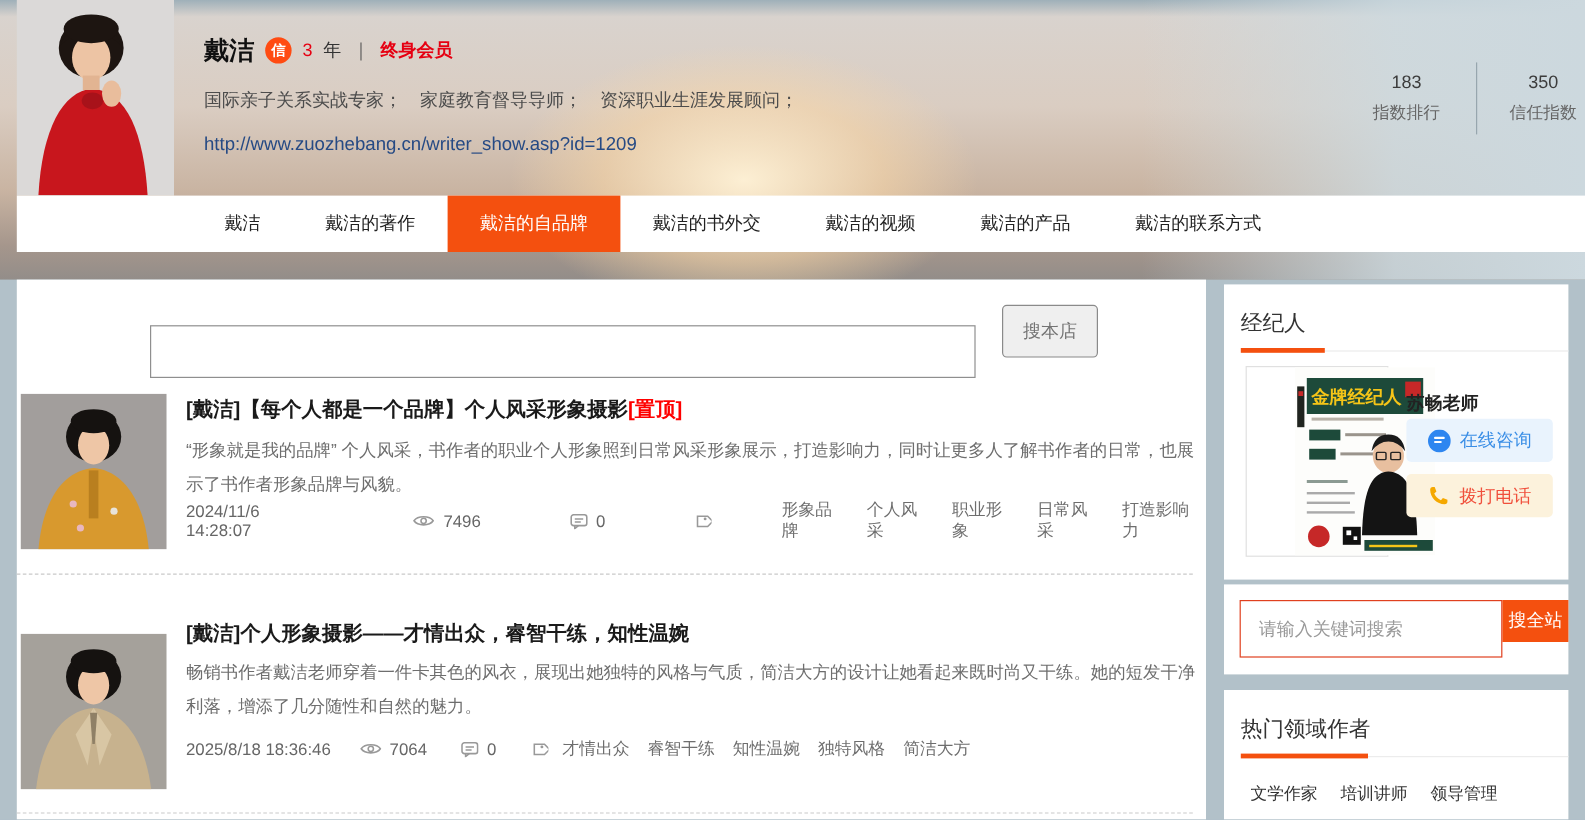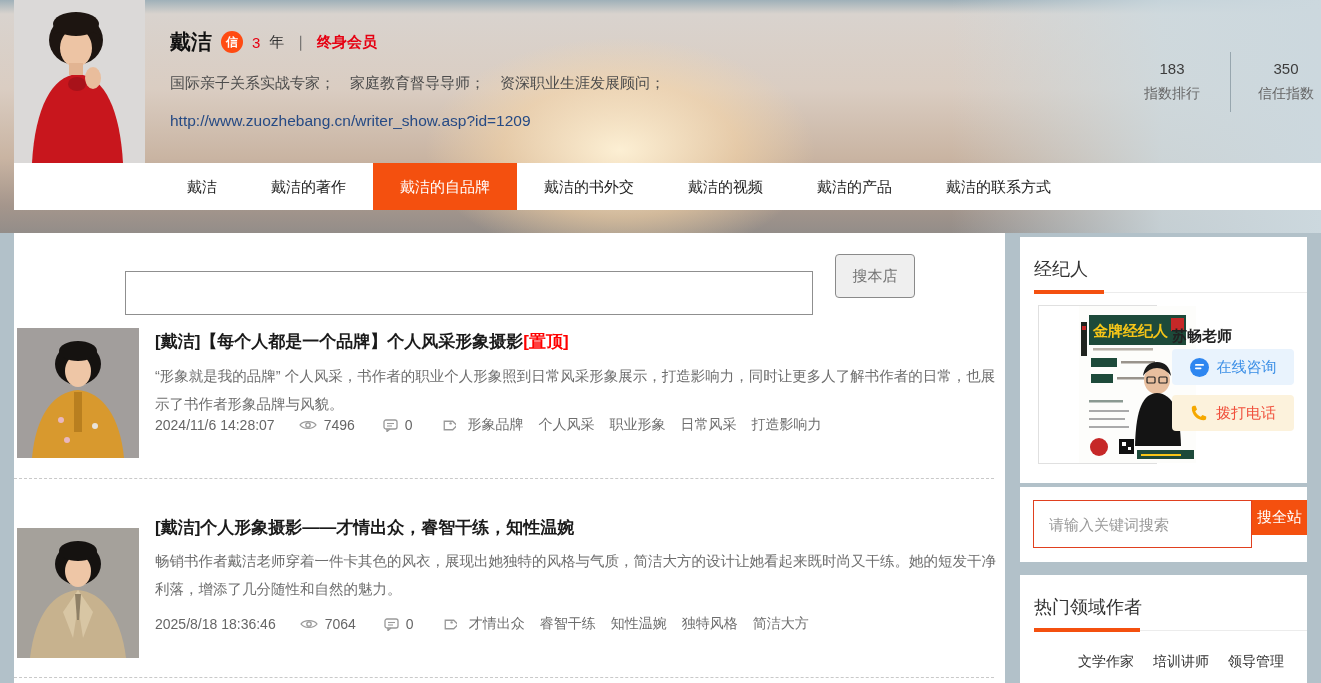--- a/index.html
+++ b/index.html
@@ -49,21 +49,21 @@
   .shop-btn { position:absolute; left:806px; top:21px; width:80px; height:44px;
     background:#efefef; border:1px solid #8a8a8a; border-radius:4px; font-size:15px; color:#737373; cursor:pointer;margin-left:15px; }
   .thumb { position:absolute; left:3px; width:122px; height:130px; overflow:hidden; cursor:pointer; }
   .t1 { top:95px; } .t2 { top:295px; }
   .art-title { position:absolute; left:141px; font-size:17px; font-weight:bold; color:#1a1a1a; cursor:pointer; white-space:nowrap; }
   .ti1 { top:97px; } .ti2 { top:283px; }
   .pinned { color:#ff0000; }
   .art-excerpt { position:absolute; left:141px; width:845px; font-size:14.5px; line-height:28px; color:#6e6e6e; }
   .ex1 { top:129px; } .ex2 { top:314px; }
   .art-meta { position:absolute; left:141px; display:flex; align-items:center; font-size:14px; color:#666; }
-  .me1 { top:183px; } .me2 { top:382px; }
+  .me1 { top:183px;gap:46px; } .me2 { top:382px; }
   .meta-date { margin-right:24px; color:#666; }
   .meta-group { display:flex; align-items:center; gap:7px; margin-right:28px; }
   .meta-group svg { display:block; }
   .tag-list { display:flex; gap:15px; color:#6e6e6e; }
   .tag-item { cursor:pointer; }
   .dashed-sep { position:absolute; left:0; width:980px; border-top:1px dashed #c9c9c9; }
   .s1 { top:245px; } .s2 { top:444px; }
   
   .side-panel { position:absolute; left:1020px; width:287px; background:#fff; }
   .agent-panel { top:237px; height:246px; }
@@ -78,21 +78,21 @@
   .agent-name { position:absolute; left:152px; top:90px; font-size:15px; font-weight:bold; color:#222; }
   .agent-btn { position:absolute; left:152px; width:122px; height:36px; border:none; border-radius:4px;
     font-size:15px; display:flex; align-items:center; justify-content:center; gap:8px; cursor:pointer; }
   .consult-btn { top:112px; background:#e9f3fd; color:#3a8ee6; }
   .call-btn { top:158px; background:#fcf2dc; color:#f0503c; }
   .site-input { position:absolute; left:13px; top:13px; width:219px; height:48px;
     border:1px solid #e0401f; font-size:15px; padding-left:15px; outline:none; color:#333; }
   .site-input::placeholder { color:#999; }
   .site-btn { position:absolute; left:232px; top:13px; width:55px; height:35px;
     background:#f4500f; border:none; color:#fff; font-size:15px; cursor:pointer; }
-  .hot-links { position:absolute; left:22px; top:78px; display:flex; gap:19px; font-size:14px; color:#333;margin-left:36px; }
+  .hot-links { position:absolute; left:22px; top:78px; display:flex; gap:19px; font-size:14px; color:#333; }
   .hot-link { cursor:pointer; }
 </style>
 </head>
 <body>
 
 <div class="banner"></div>
 
 <div class="avatar-box">
   <svg width="131" height="163" viewBox="0 0 131 163">
     <rect width="131" height="163" fill="#dbd9d8"></rect>

